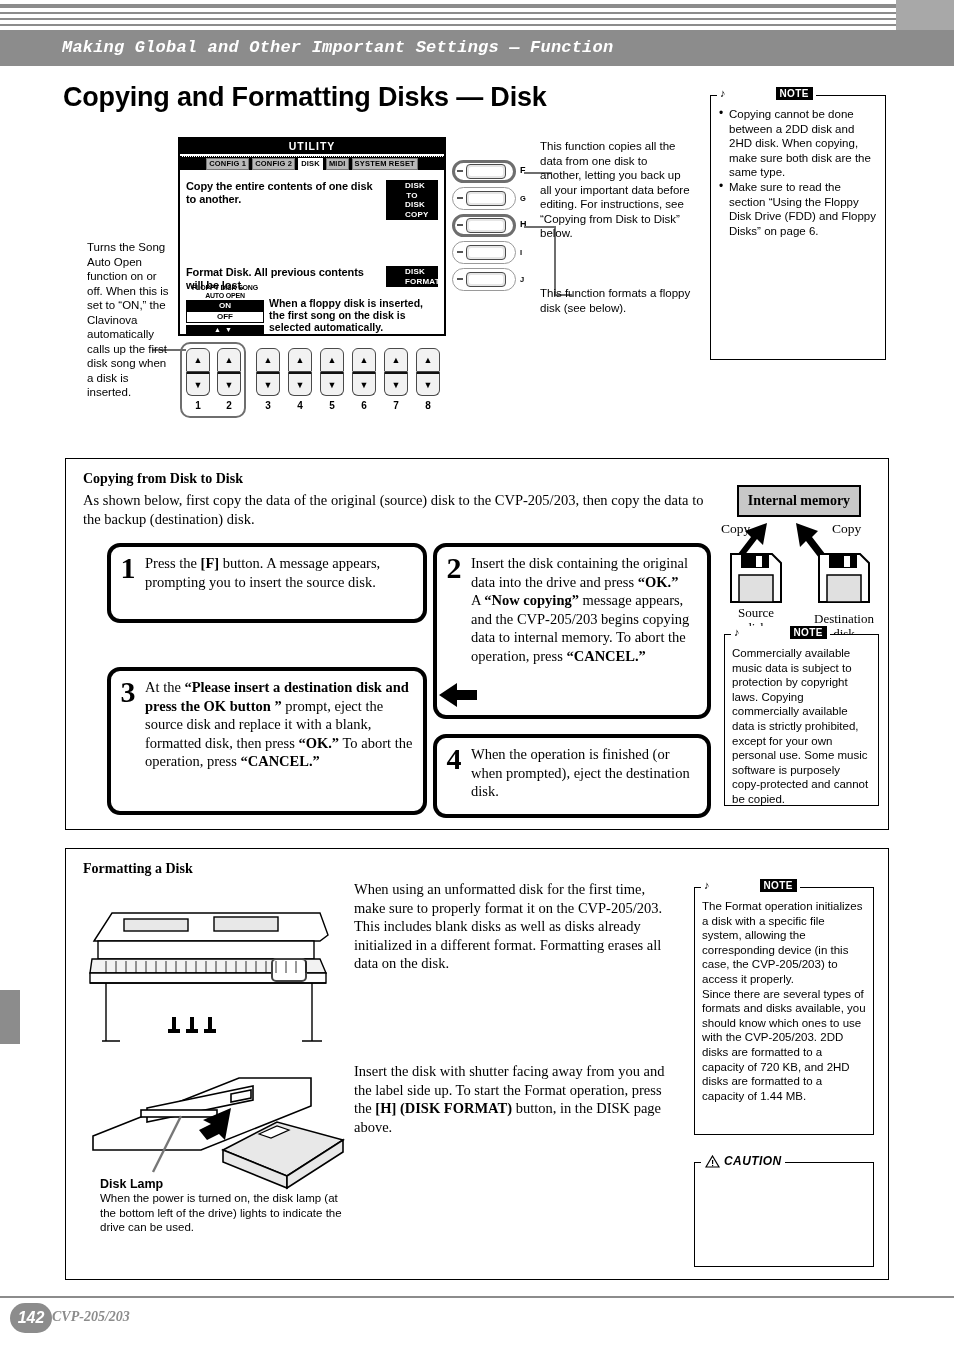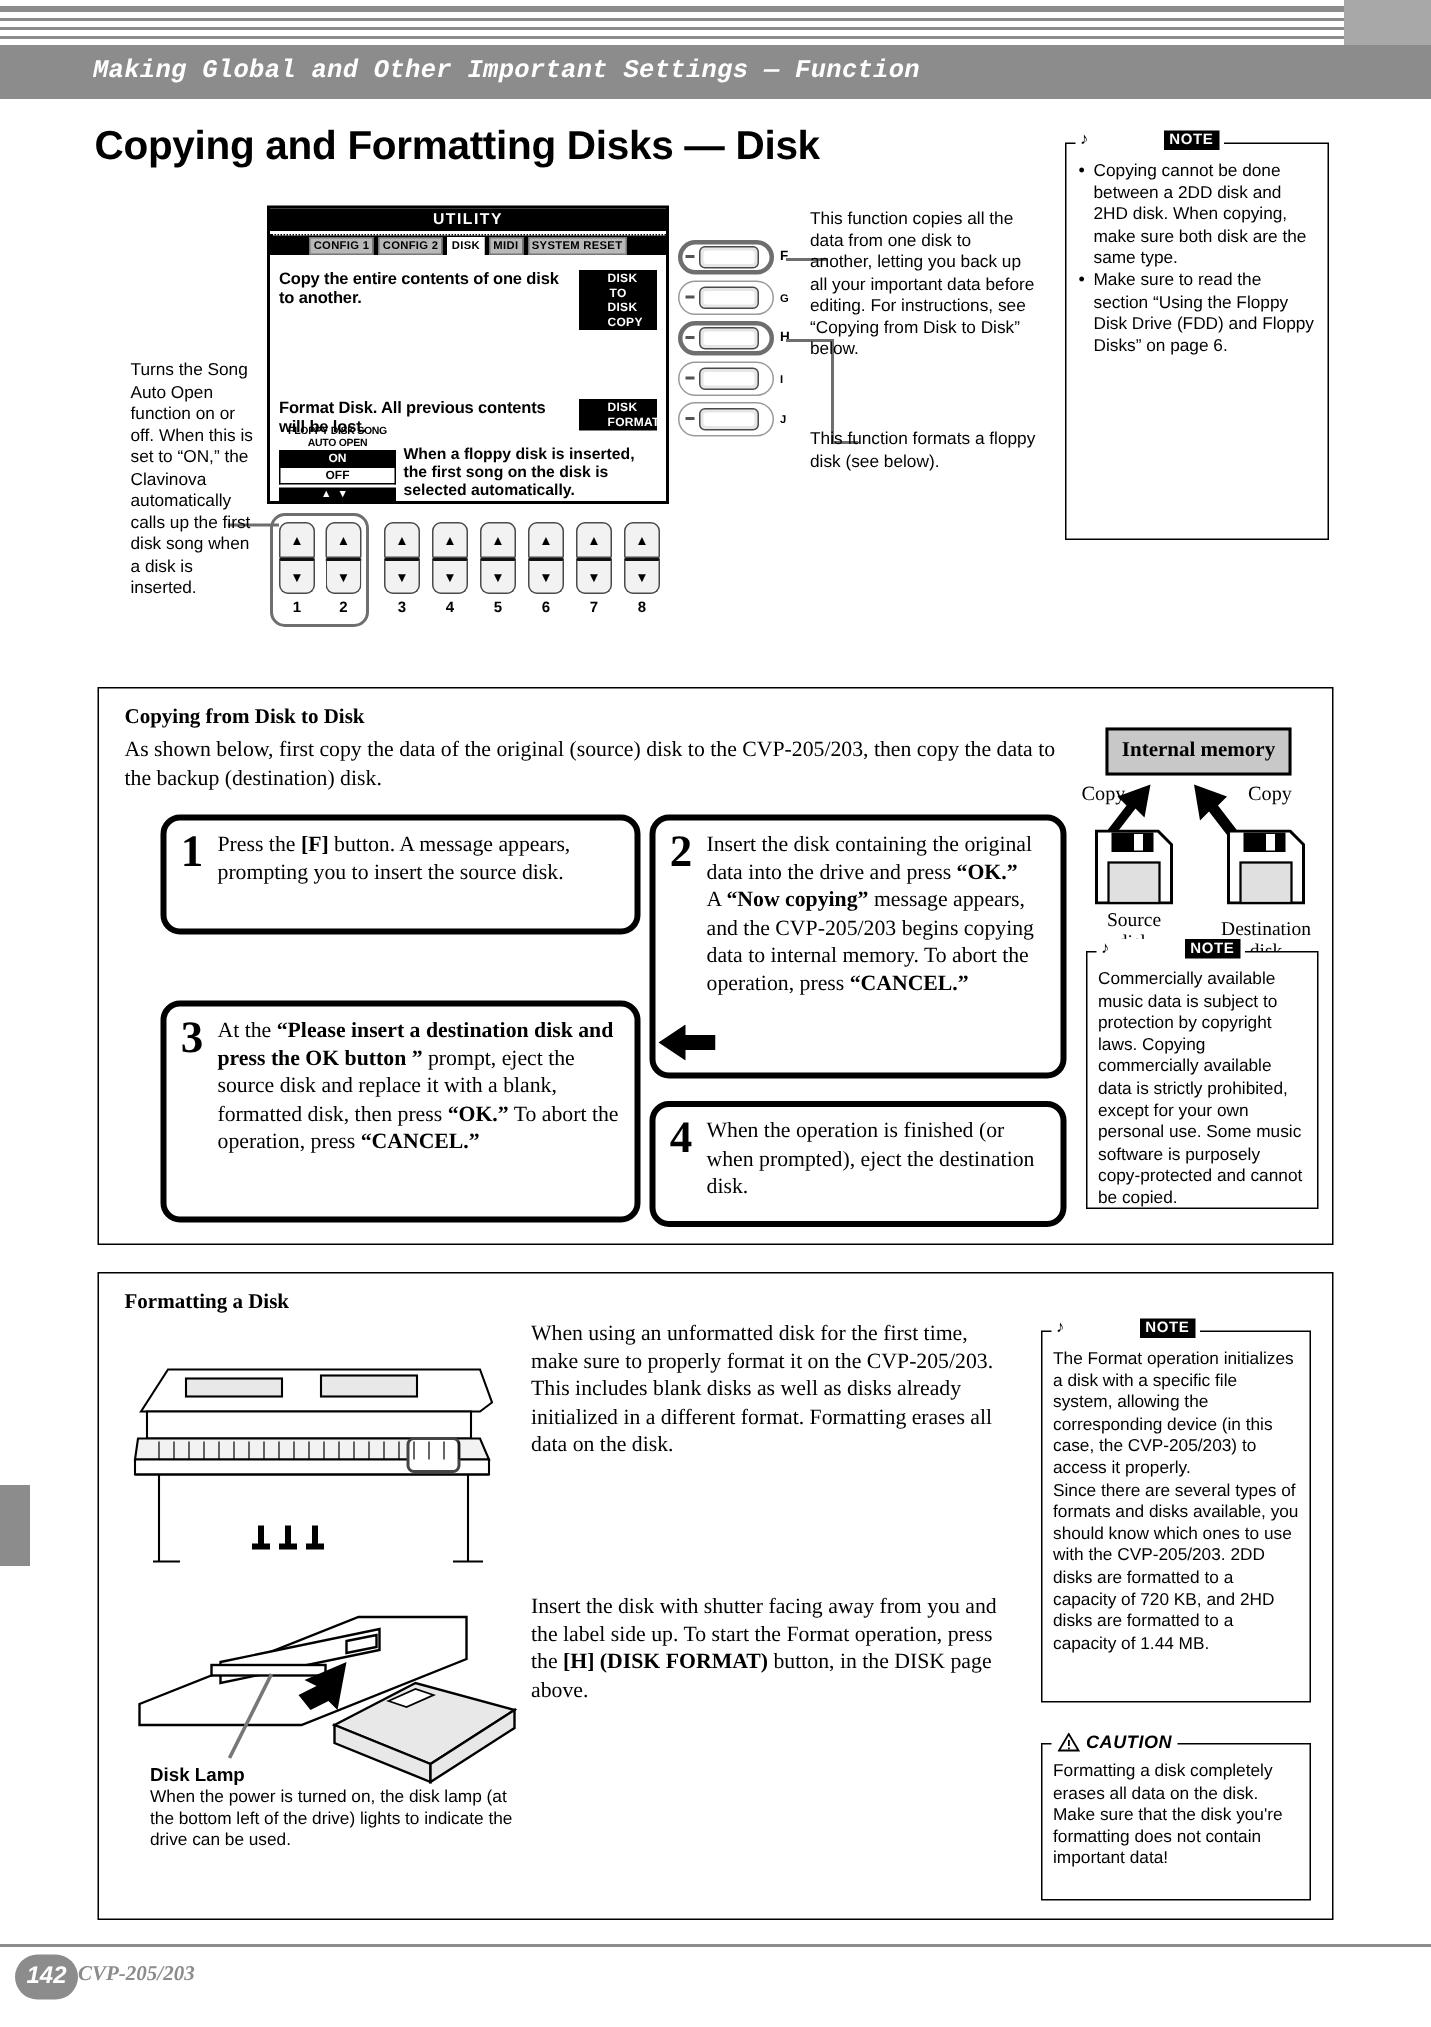--- a/index.html
+++ b/index.html
@@ -529,20 +529,19 @@
 
   <div class="notebox" style="left:628px; top:313px; width:180px; height:105px;">
     <div class="caution-tag">
       <svg width="15" height="13" viewBox="0 0 15 13">
         <path d="M7.5 1 L14 12 L1 12 Z" fill="none" stroke="#000" stroke-width="1.2"></path>
         <rect x="7" y="5" width="1.2" height="4" fill="#000"></rect>
         <rect x="7" y="10" width="1.2" height="1.2" fill="#000"></rect>
       </svg>
       <span class="lbl">CAUTION</span>
     </div>
-    <div class="note-body">Formatting a disk completely erases all data on the disk. Make sure that the disk you're formatting does not contain important data!</div>
   </div>
 </div>
 
 <div class="side-tab"></div>
 <div class="footer-rule"></div>
 <div class="pagenum">142</div>
 <div class="footer-model">CVP-205/203</div>
 
 </body></html>

